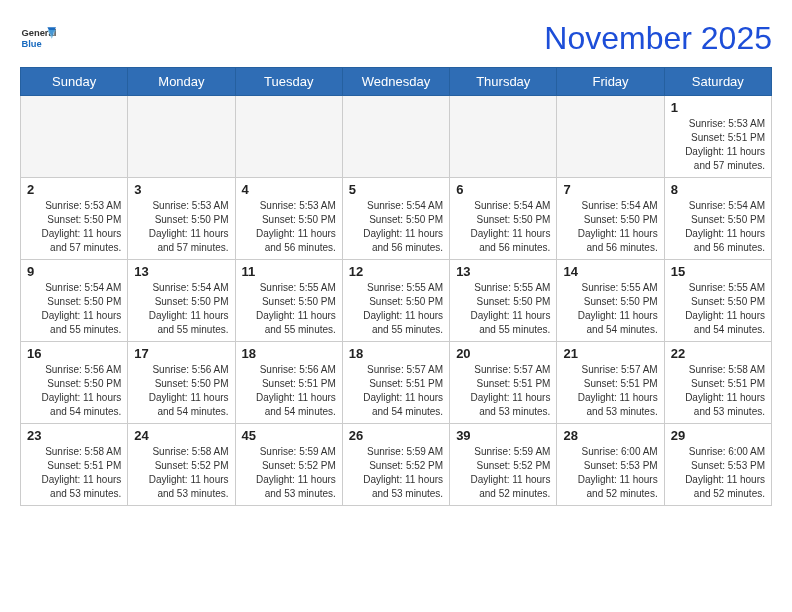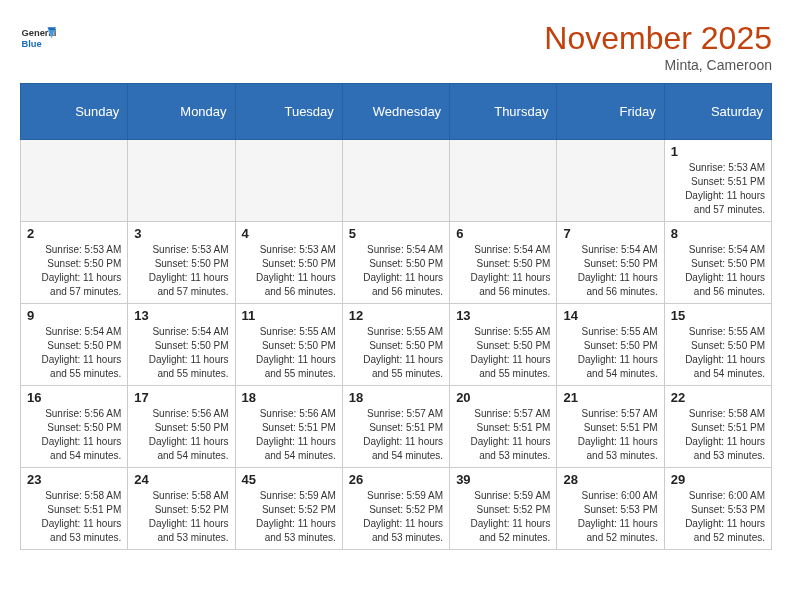--- a/index.html
+++ b/index.html
@@ -24,38 +24,38 @@
     .logo-icon {
       width: 36px;
       height: 36px;
     }
     .title-section {
       text-align: right;
     }
     .month-title {
       font-size: 32px;
       font-weight: normal;
-      color: #c2410c;
+      color: #1d4ed8;
     }
     .location-subtitle {
       font-size: 14px;
       color: #555;
     }
     .calendar {
       width: 100%;
       border-collapse: collapse;
       border: 1px solid #ccc;
     }
     .calendar th {
       background-color: #2f6db5;
       color: #fff;
       font-size: 13px;
       font-weight: normal;
-      padding: 20px 8px;
-      text-align: right;
+      padding: 6px 8px;
+      text-align: center;
       border: 1px solid #2560a0;
     }
     .calendar td {
       vertical-align: top;
       border: 1px solid #ccc;
       padding: 4px 6px;
       width: calc(100% / 7);
       min-height: 80px;
       font-size: 10.5px;
       color: #333;
@@ -88,21 +88,20 @@
   <div class="logo">
     <svg class="logo-icon" viewBox="0 0 50 50" xmlns="http://www.w3.org/2000/svg">
       <text x="2" y="22" font-family="Arial" font-size="13" font-weight="bold" fill="#333">General</text>
       <text x="2" y="38" font-family="Arial" font-size="13" font-weight="bold" fill="#1a6bbf">Blue</text>
       <polygon points="38,10 50,10 44,22" fill="#1a6bbf"></polygon>
       <polygon points="38,14 50,14 44,26" fill="#5aabdf" opacity="0.7"></polygon>
     </svg>
   </div>
   <div class="title-section">
     <div class="month-title">November 2025</div>
-    <div class="location-subtitle">Minta, Cameroon</div>
   </div>
 </div>
 
 <table class="calendar">
   <thead>
     <tr>
     <th>Sunday</th>
         <th>Monday</th>
         <th>Tuesday</th>
         <th>Wednesday</th>

